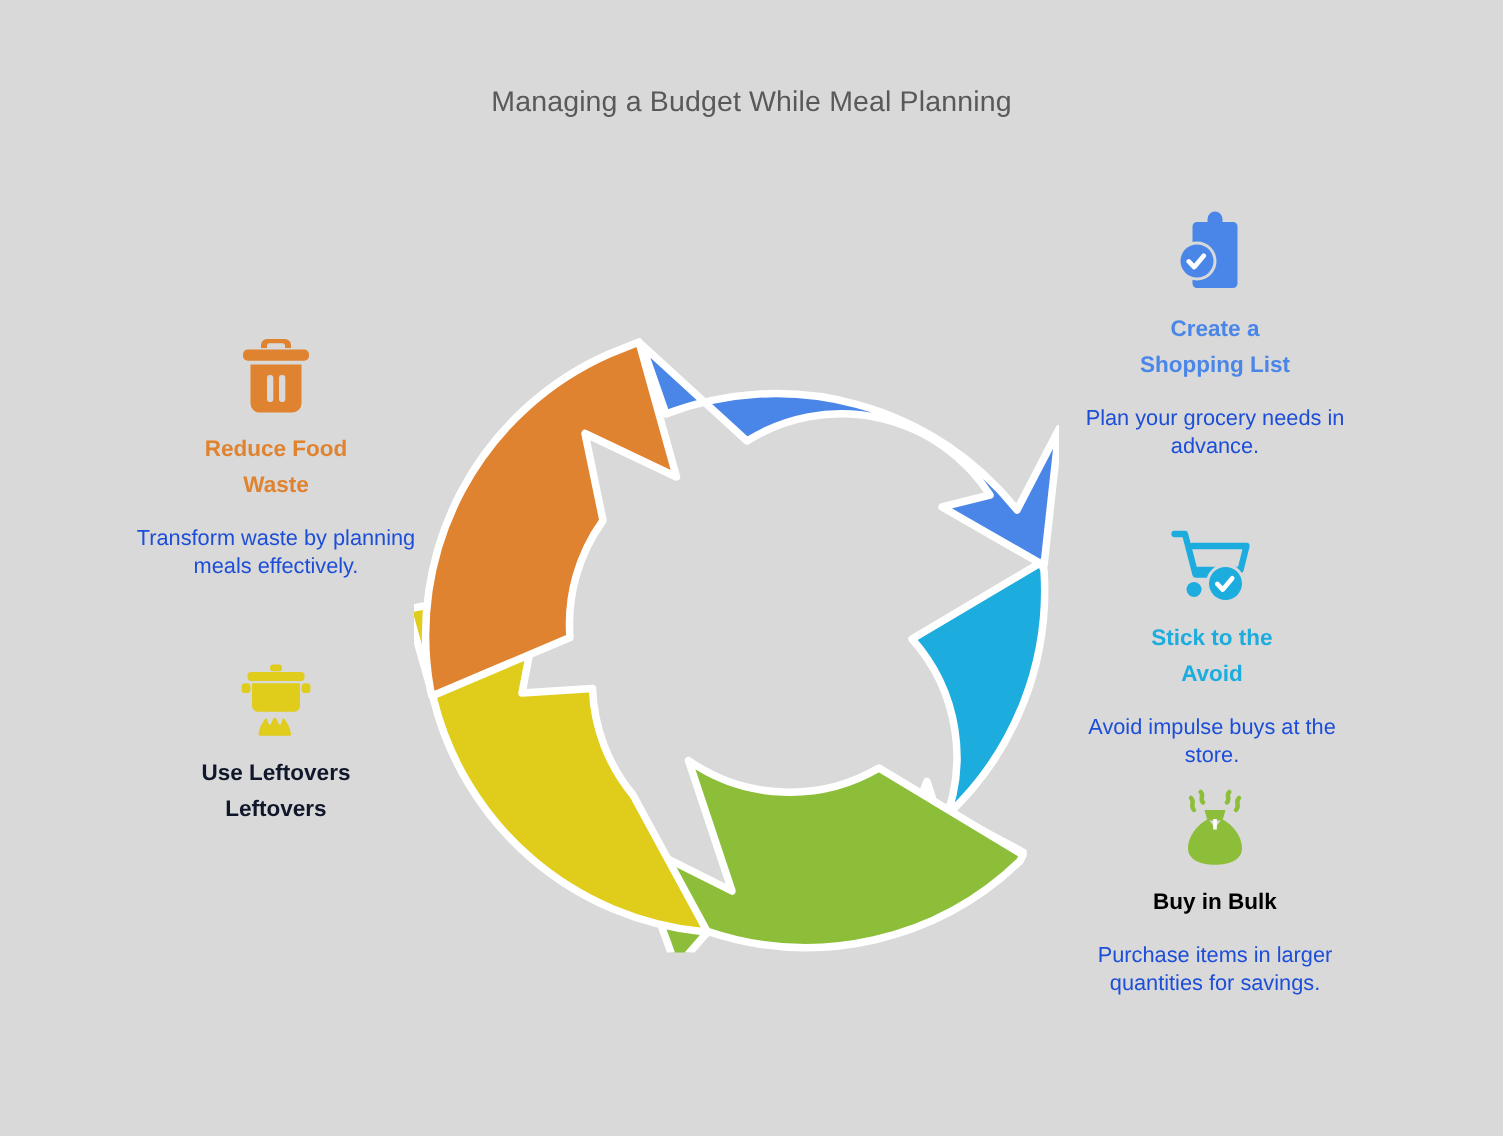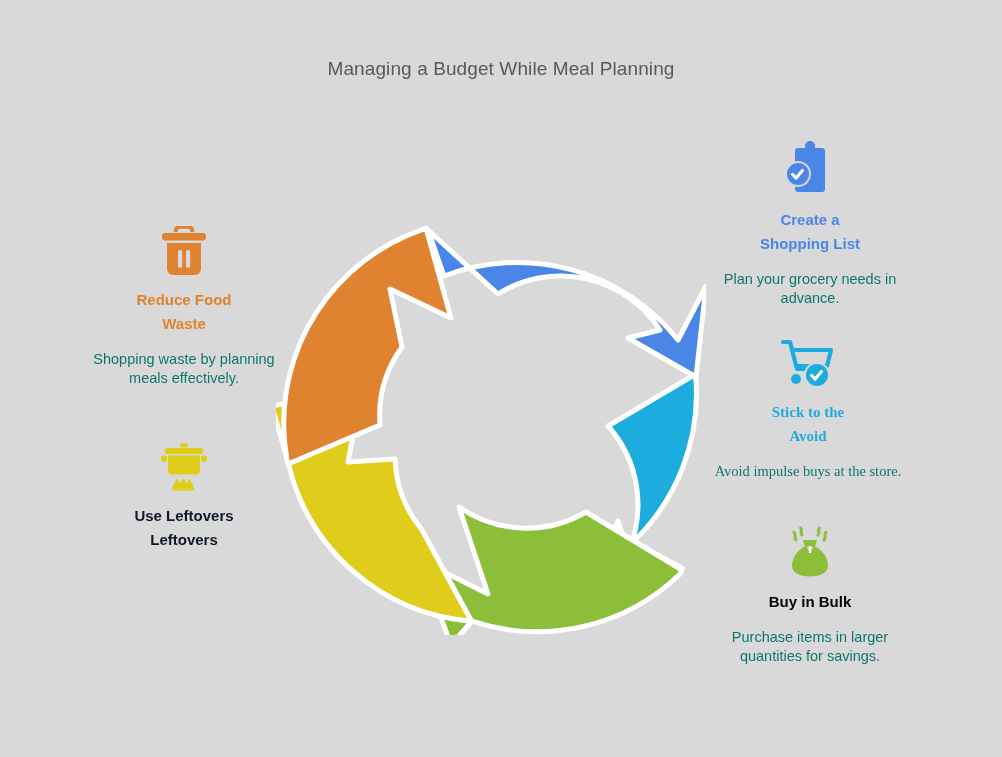--- a/index.html
+++ b/index.html
@@ -39,31 +39,31 @@
     justify-content: center;
   }
   .item-title {
     font-size: 15px;
     font-weight: bold;
     line-height: 24px;
     margin-top: 12px;
   }
   .item-desc {
     font-size: 14.5px;
-    color: #0f766e;
+    color: #1d4ed8;
     line-height: 18.5px;
     margin-top: 14px;
   }
 
   
   #item-reduce-food-waste { left: 84px; top: 214px; }
   #item-use-leftovers     { left: 84px; top: 430px; }
   
   #item-create-shopping-list { left: 710px; top: 134px; }
-  #item-stick-to-the-list    { left: 708px; top: 326px; font-family: Liberation Serif, serif; }
+  #item-stick-to-the-list    { left: 708px; top: 340px; }
   #item-buy-in-bulk          { left: 710px; top: 516px; }
 
   #cycle-diagram {
     position: absolute;
     left: 276px;
     top: 190px;
   }
 </style>
 </head>
 <body>
@@ -204,21 +204,21 @@
         <path d="M7 19 h34 v26 a6 6 0 0 1 -6 6 h-22 a6 6 0 0 1 -6 -6 z"></path>
       </g>
       <rect x="18" y="26" width="4.2" height="18" rx="2" fill="#d9d9d9"></rect>
       <rect x="26" y="26" width="4.2" height="18" rx="2" fill="#d9d9d9"></rect>
     </svg>
   </div>
   <div class="item-title" style="color:#e08330;">
     <span>Reduce Food</span><br>
     <span>Waste</span>
   </div>
-  <div class="item-desc">Shopping waste by planning meals effectively.</div>
+  <div class="item-desc">Transform waste by planning meals effectively.</div>
 </div>
 
 <div class="item" id="item-use-leftovers">
   <div class="item-icon">
     <svg width="50" height="50" viewBox="0 0 50 50" xmlns="http://www.w3.org/2000/svg">
       <g fill="#e0cc1a">
         <rect x="21" y="1" width="8" height="4.5" rx="2"></rect>
         <rect x="6" y="6" width="38" height="6" rx="2.6"></rect>
         <rect x="2" y="13.5" width="6" height="6.5" rx="2.4"></rect>
         <rect x="42" y="13.5" width="6" height="6.5" rx="2.4"></rect>

